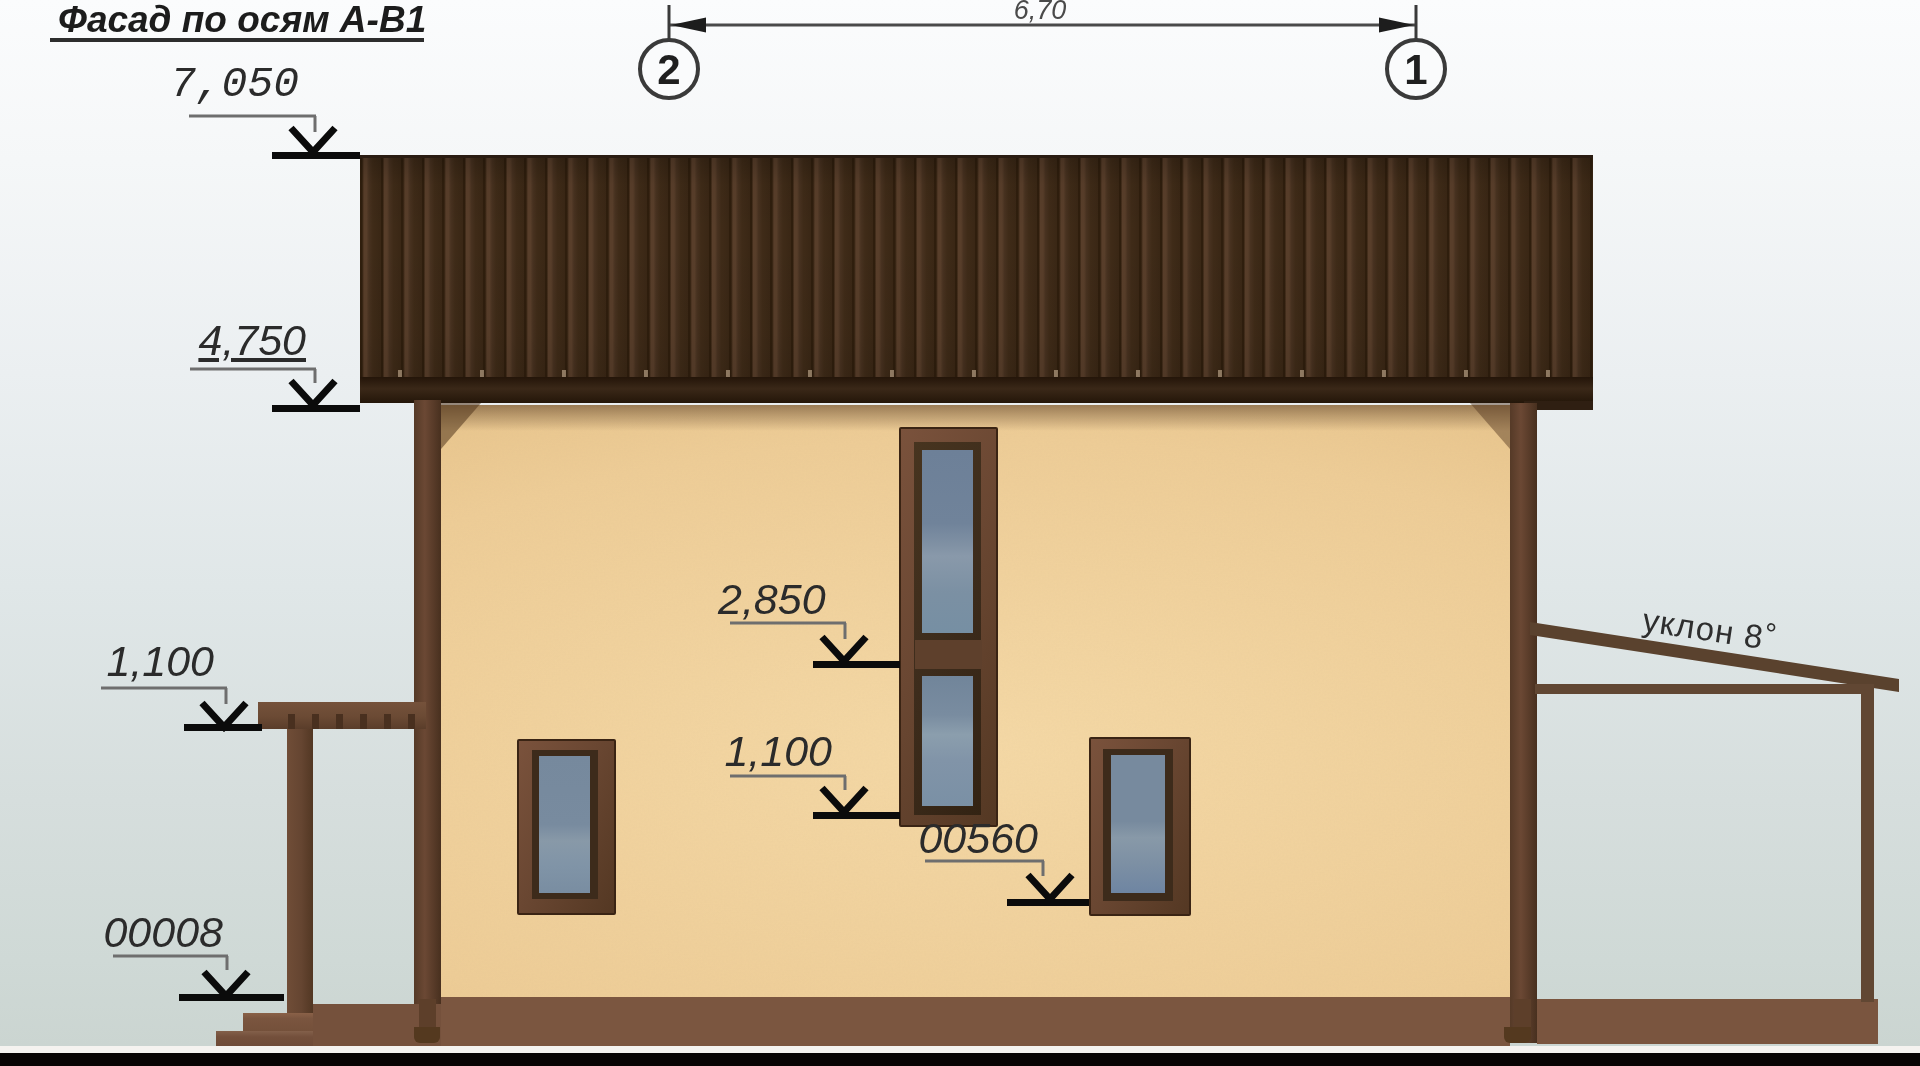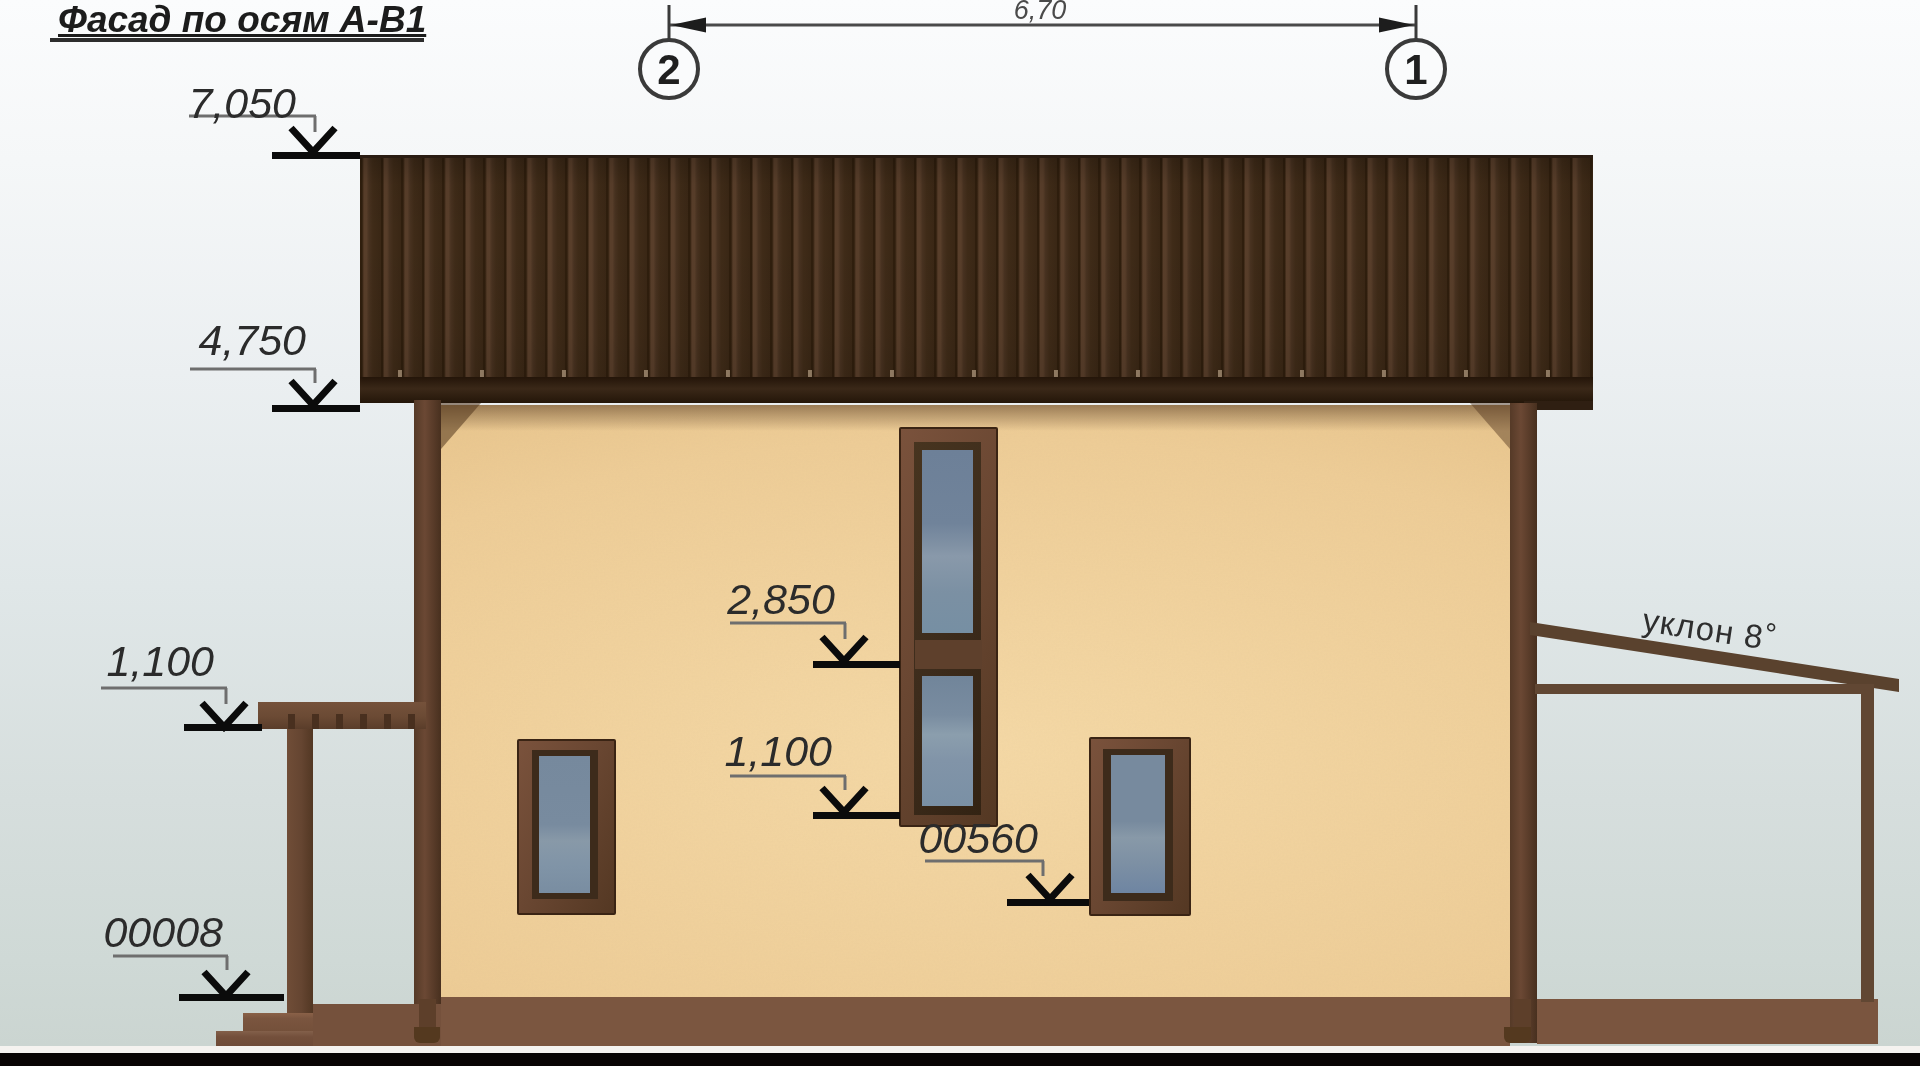--- a/index.html
+++ b/index.html
@@ -190,34 +190,34 @@
 
   <g>
     <line x1="925" y1="861" x2="1044" y2="861" stroke="#6e6e6e" stroke-width="3"></line>
     <line x1="1043" y1="861" x2="1043" y2="876" stroke="#6e6e6e" stroke-width="3"></line>
     <path d="M1028,875 L1050,899 L1072,875" fill="none" stroke="#0b0b0b" stroke-width="7"></path>
     <rect x="1007" y="899" width="82" height="7" fill="#0b0b0b"></rect>
   </g>
 </svg>
 
 <div class="abs" style="left:58px;top:1px;white-space:nowrap;
-  font-style:italic;font-weight:bold;font-size:37px;line-height:1;color:#1c1c1c;text-decoration:underline;">Фасад по осям А-В1</div>
+  font-style:italic;font-weight:bold;font-size:37px;line-height:1;color:#1c1c1c;">Фасад по осям А-В1</div>
 
 <div class="abs" style="left:50px;top:38px;width:374px;height:4px;background:#2d2d2d;"></div>
 
 <div class="dimtxt" style="left:990px;top:-3px;width:100px;text-align:center;font-size:27px;color:#4a4a4a;">6,70</div>
 
-<div class="dimtxt" style="left:170px;top:82px;width:126px;text-align:right;">7,050</div>
-
-<div class="dimtxt" style="left:170px;top:319px;width:136px;text-align:right;">4,750</div>
+<div class="dimtxt" style="left:170px;top:63px;width:126px;text-align:right;font-family:Liberation Mono, monospace;">7,050</div>
+
+<div class="dimtxt" style="left:170px;top:319px;width:136px;text-align:right;text-decoration:underline;">4,750</div>
 
 <div class="dimtxt" style="left:88px;top:640px;width:126px;text-align:right;">1,100</div>
 
 <div class="dimtxt" style="left:97px;top:911px;width:126px;text-align:right;">00008</div>
 
-<div class="dimtxt" style="left:718px;top:578px;width:126px;text-align:center;">2,850</div>
+<div class="dimtxt" style="left:718px;top:578px;width:126px;text-align:left;">2,850</div>
 
 <div class="dimtxt" style="left:706px;top:730px;width:126px;text-align:right;">1,100</div>
 
 <div class="dimtxt" style="left:912px;top:817px;width:126px;text-align:right;">00560</div>
 
 <div class="abs" style="left:1643px;top:598px;width:200px;font-size:33px;color:#2e2e2e;letter-spacing:1px;
   transform:rotate(8.5deg);transform-origin:left center;">уклон 8<span style="font-size:30px;vertical-align:6px;">°</span></div>
 
 </body></html>

